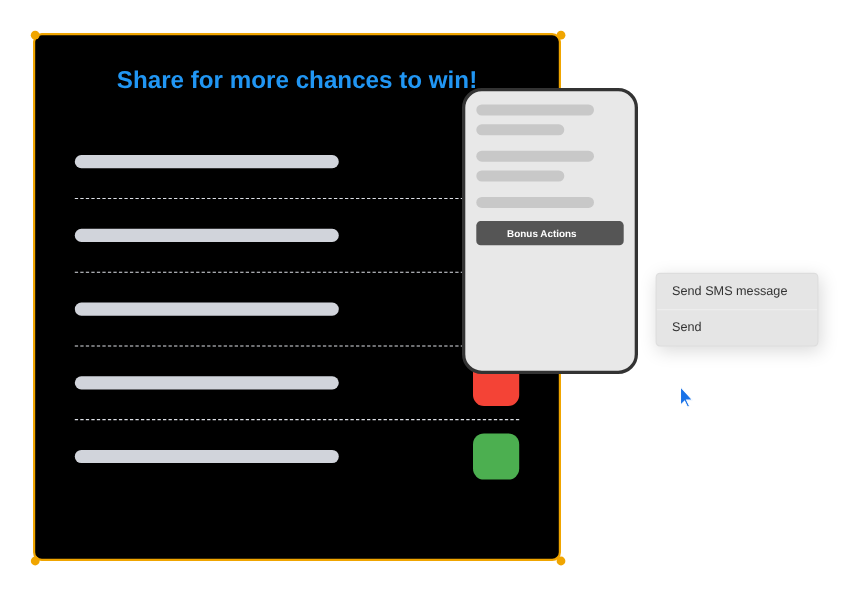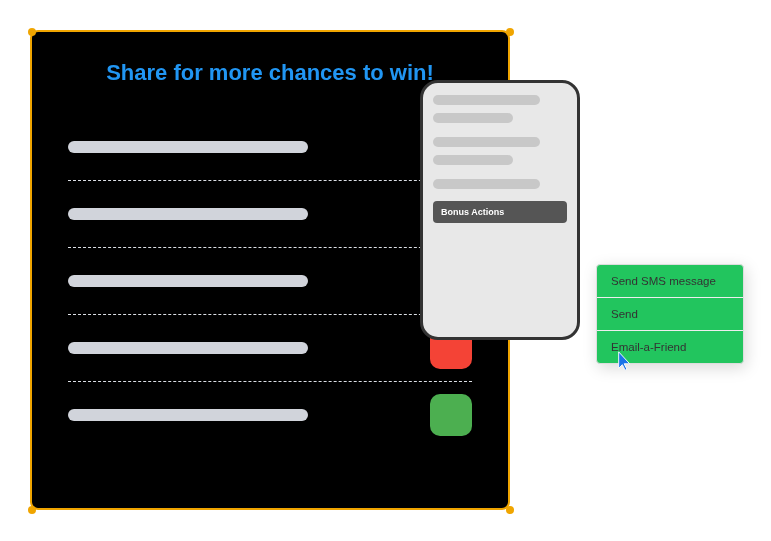--- a/index.html
+++ b/index.html
@@ -110,29 +110,30 @@
       border-radius: 4px;
       padding: 6px 8px;
       display: flex;
       align-items: center;
     }
 
     .phone-highlight-text {
       color: #ffffff;
       font-size: 9px;
       font-weight: 700;
+      margin-left: 20px;
     }
 
     
     .dropdown-menu {
       position: absolute;
-      top: 264px;
+      top: 248px;
       left: 596px;
       width: 148px;
-      background: #22c55e;
+      background: #e5e5e5;
       border: 1px solid #ddd;
       border-radius: 4px;
       box-shadow: 2px 4px 16px rgba(0,0,0,0.15);
       z-index: 10;
       overflow: hidden;
     }
 
     .dropdown-item {
       padding: 10px 14px;
       font-size: 11.5px;
@@ -216,21 +217,20 @@
     <div class="phone-bar medium"></div>
     <div class="phone-bar short" style="margin-top:6px;"></div>
     <div class="phone-highlight-row">
       <span class="phone-highlight-text">Bonus Actions</span>
     </div>
   </div>
 
   <div class="dropdown-menu">
     <div class="dropdown-item">Send SMS message</div>
     <div class="dropdown-item">Send</div>
-    <div class="dropdown-item">Email-a-Friend</div>
   </div>
 
   <div class="cursor">
     <svg viewBox="0 0 24 24" xmlns="http://www.w3.org/2000/svg">
       <polygon points="4,2 4,20 8,16 11,22 13,21 10,15 16,15" fill="#1a73e8" stroke="white" stroke-width="1"></polygon>
     </svg>
   </div>
 </div>
 
 </body></html>

